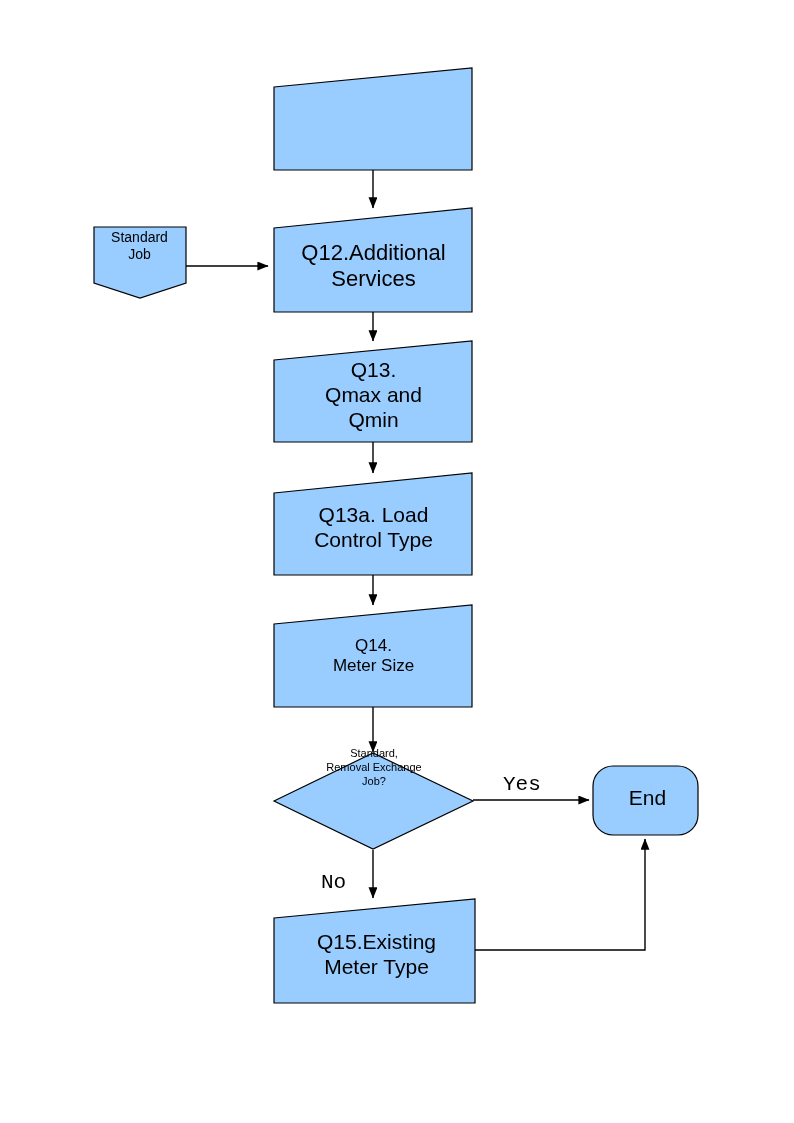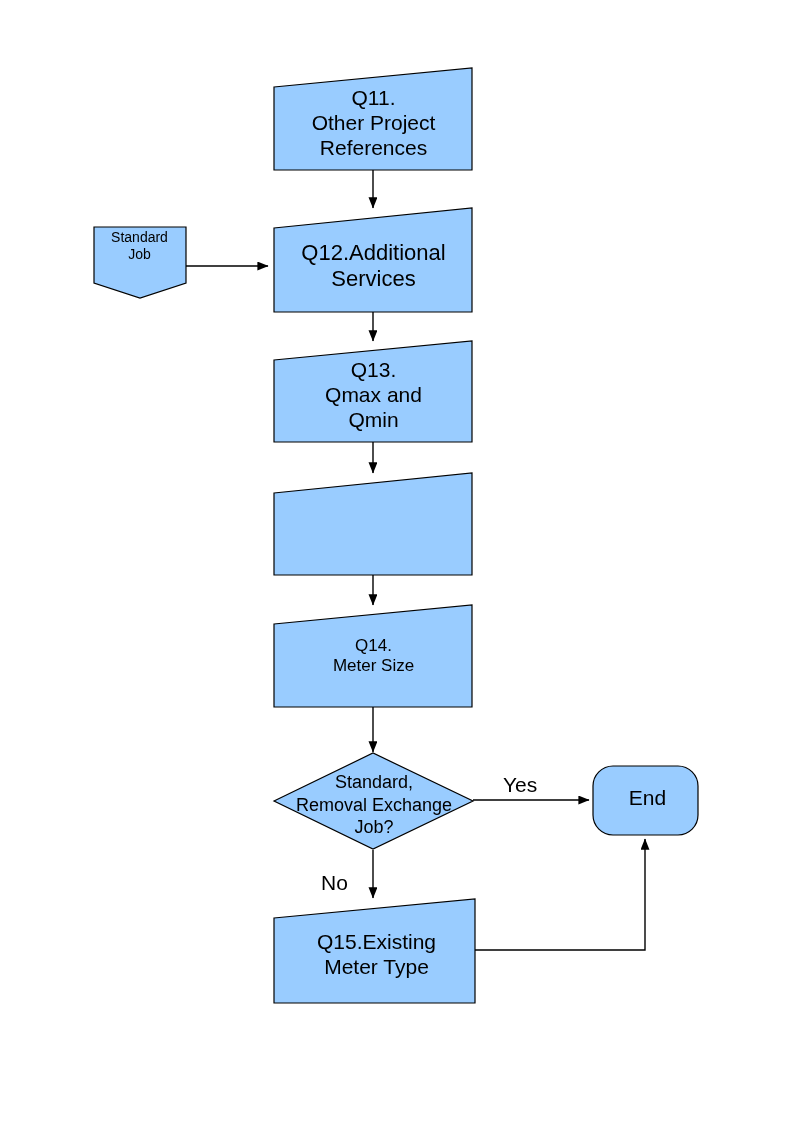--- a/index.html
+++ b/index.html
@@ -39,31 +39,31 @@
     text-align: center;
     color: #000000;
     font-family: "Liberation Sans", sans-serif;
     line-height: 1.18;
     white-space: pre-line;
     pointer-events: none;
   }
   .edge-label {
     position: absolute;
     color: #000000;
-    font-family: Liberation Sans, sans-serif;
+    font-family: Liberation Mono, monospace;
     font-size: 21px;
     white-space: nowrap;
   }
   .lbl-q11   { left: 274px; top: 86px;  width: 199px; font-size: 21px; }
   .lbl-std   { left: 92px;  top: 229px; width: 95px;  font-size: 14px; }
   .lbl-q12   { left: 274px; top: 240px; width: 199px; font-size: 22px; }
   .lbl-q13   { left: 274px; top: 358px; width: 199px; font-size: 21px; }
   .lbl-q13a  { left: 274px; top: 503px; width: 199px; font-size: 21px; }
   .lbl-q14   { left: 274px; top: 636px; width: 199px; font-size: 17px; }
-  .lbl-dec   { left: 283px; top: 771px; width: 182px; font-size: 18px; line-height: 1.26; }
+  .lbl-dec   { left: 283px; top: 747px; width: 182px; font-size: 11px; line-height: 1.26; }
   .lbl-end   { left: 593px; top: 786px; width: 109px; font-size: 21px; }
   .lbl-q15   { left: 277px; top: 930px; width: 199px; font-size: 21px; }
   .lbl-yes   { left: 503px; top: 773px; }
   .lbl-no    { left: 321px; top: 871px; }
 </style>
 </head>
 <body>
 
 <div id="canvas">
 
@@ -114,30 +114,29 @@
 
     <polygon class="node-shape" points="274,624 472,605 472,707 274,707" fill="#99CCFF"></polygon>
 
     <polygon class="node-shape" points="274,801 373,753 473,801 373,849" fill="#99CCFF"></polygon>
 
     <rect class="node-shape" x="593" y="766" width="105" height="69" rx="20" ry="20" fill="#99CCFF"></rect>
 
     <polygon class="node-shape" points="274,918 475,899 475,1003 274,1003" fill="#99CCFF"></polygon>
   </svg>
 
-  <div class="node-label lbl-q11">Q11.
-Other Project
-References</div>
   <div class="node-label lbl-std">Standard
 Job</div>
   <div class="node-label lbl-q12">Q12.Additional
 Services</div>
   <div class="node-label lbl-q13">Q13.
 Qmax and
 Qmin</div>
+  <div class="node-label lbl-q13a">Q13a. Load
+Control Type</div>
   <div class="node-label lbl-q14">Q14.
 Meter Size</div>
   <div class="node-label lbl-dec">Standard,
 Removal Exchange
 Job?</div>
   <div class="node-label lbl-end">End</div>
   <div class="node-label lbl-q15">Q15.Existing
 Meter Type</div>
 
   <div class="edge-label lbl-yes">Yes</div>

